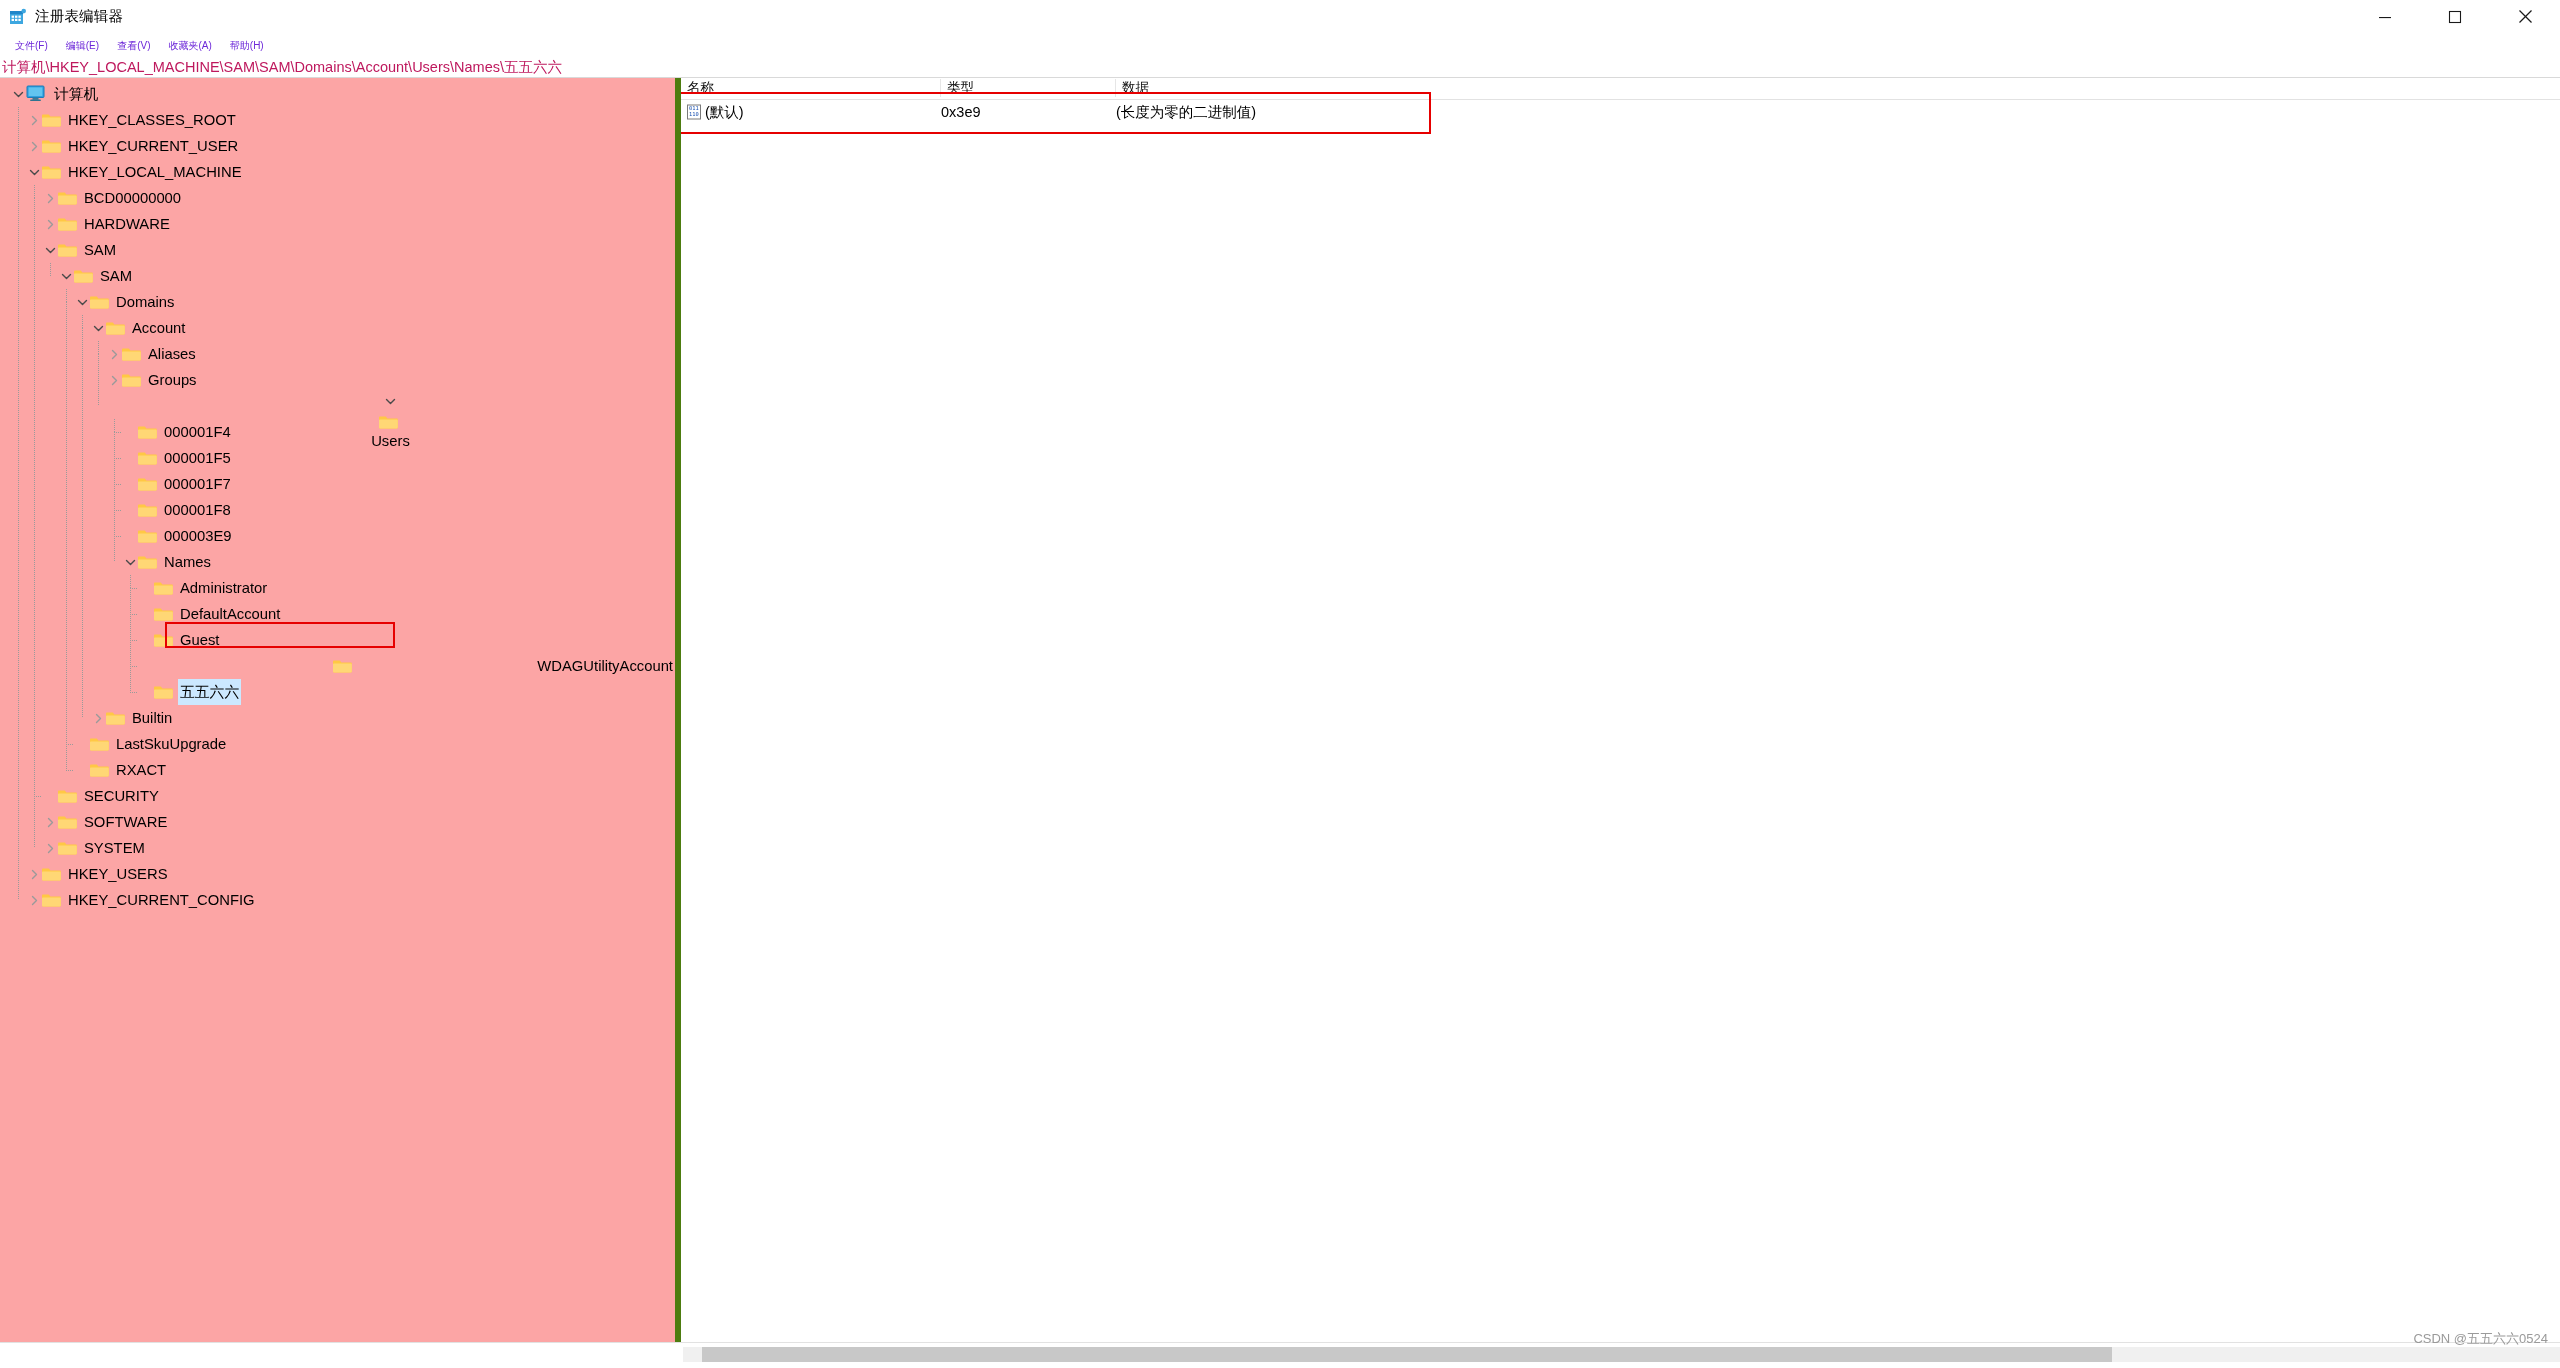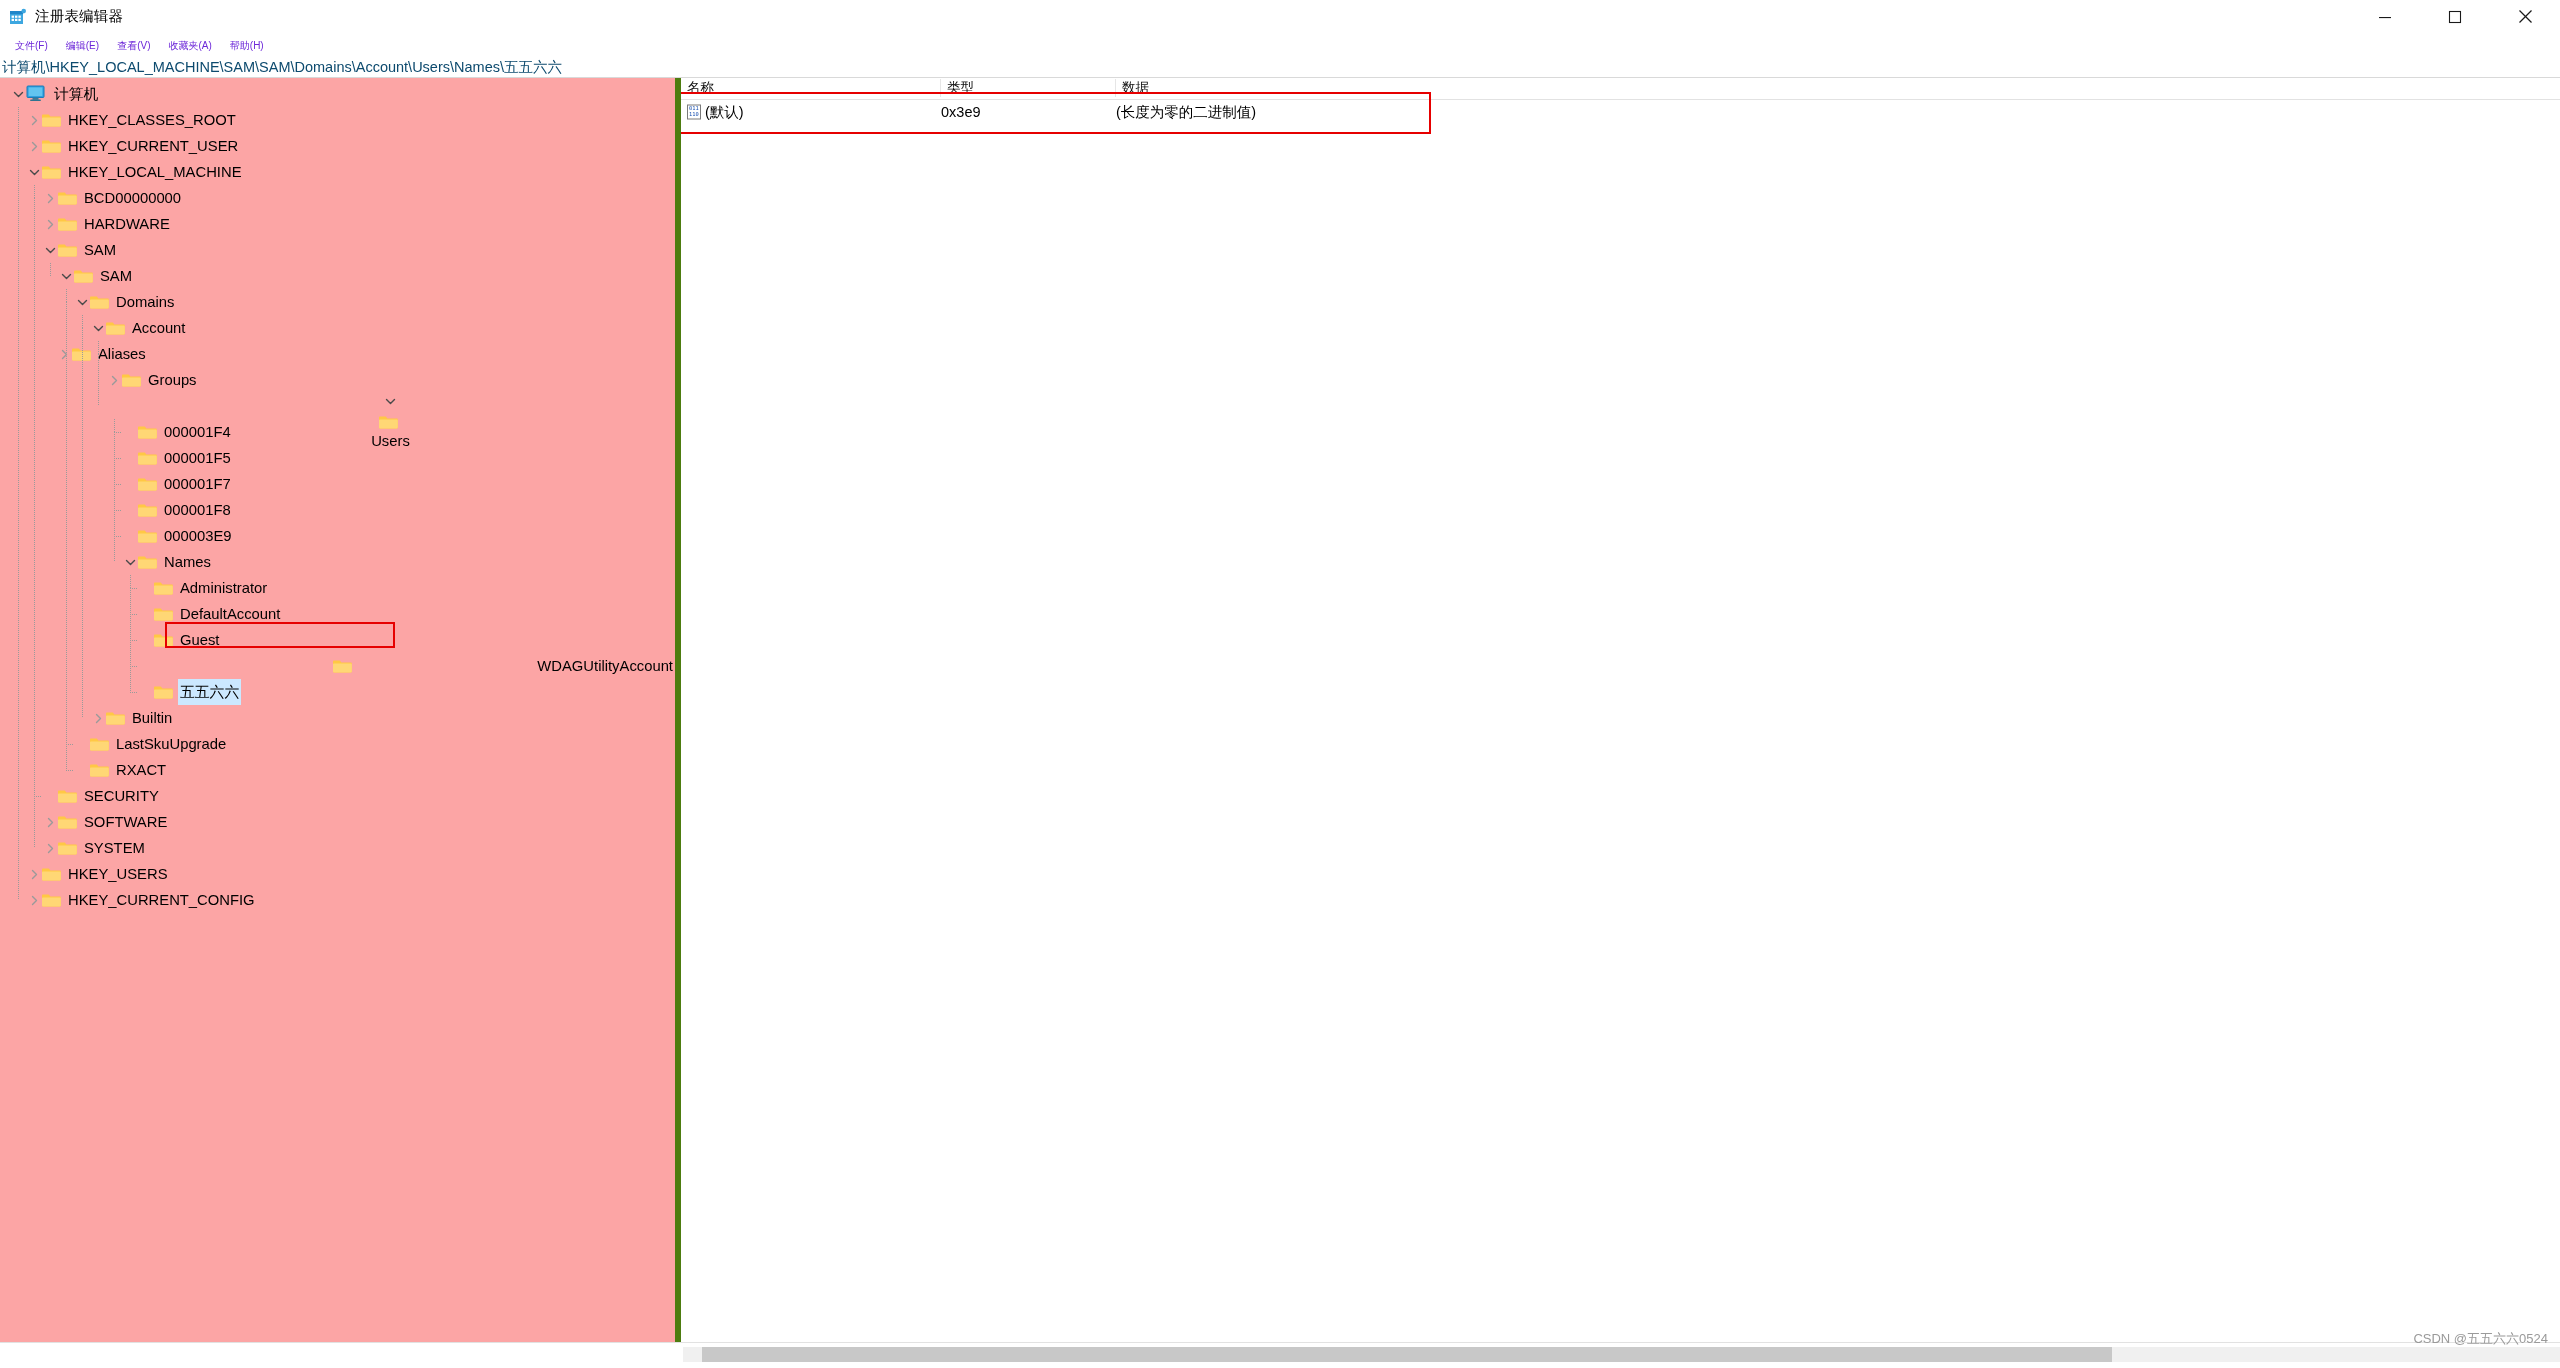--- a/index.html
+++ b/index.html
@@ -34,21 +34,21 @@
   .menu-item {
     font-size: 10px; color: #6d28d9; padding: 1px 9px; white-space: nowrap;
   }
 
   
   .addressbar {
     height: 20px; background: #ffffff; display: flex; align-items: center;
     padding-left: 2px; flex: 0 0 20px;
     border-bottom: 1px solid #d9d9d9;
   }
-  .address-text { font-size: 14.5px; color: #0c4a6e; white-space: nowrap; }
+  .address-text { font-size: 14.5px; color: #be185d; white-space: nowrap; }
 
   
   .body { flex: 1 1 auto; display: flex; min-height: 0; position: relative; }
   .tree-pane {
     width: 681px; flex: 0 0 681px; background: #fca5a5;
     border-right: 6px solid #4d7c0f;
     position: relative; overflow: hidden;
     padding-top: 3px;
   }
   .list-pane { flex: 1 1 auto; background: #ffffff; position: relative; overflow: hidden; }
@@ -317,21 +317,21 @@
               </svg>
             </div>
             <div class="folder">
               <svg width="19" height="16" viewBox="0 0 19 16">
                 <path d="M0.8 2.6 h6.0 l1.6 1.8 h9.6 a0.8 0.8 0 0 1 0.8 0.8 v8.4 a0.8 0.8 0 0 1 -0.8 0.8 H0.8 a0.8 0.8 0 0 1 -0.8 -0.8 V3.4 a0.8 0.8 0 0 1 0.8 -0.8 z" fill="#ffc845"></path>
                 <path d="M1.6 5.6 h16.4 a0.8 0.8 0 0 1 0.8 0.8 v7.2 a0.8 0.8 0 0 1 -0.8 0.8 H0.8 a0.8 0.8 0 0 1 -0.8 -0.8 V6.4 a0.8 0.8 0 0 1 0.8 -0.8 z" fill="#ffd775"></path>
               </svg>
             </div>
             <span class="tree-label">Account</span>
           </div>
-          <div class="tree-row" style="padding-left: 56px; text-align: center;">
+          <div class="tree-row" style="padding-left: 106px; text-align: center;">
             <div class="twisty">
               <svg width="11" height="11" viewBox="0 0 11 11">
                 <polyline points="3.5,1.5 7.5,5.5 3.5,9.5" fill="none" stroke="#9a9a9a" stroke-width="1.4" stroke-linecap="round" stroke-linejoin="round"></polyline>
               </svg>
             </div>
             <div class="folder">
               <svg width="19" height="16" viewBox="0 0 19 16">
                 <path d="M0.8 2.6 h6.0 l1.6 1.8 h9.6 a0.8 0.8 0 0 1 0.8 0.8 v8.4 a0.8 0.8 0 0 1 -0.8 0.8 H0.8 a0.8 0.8 0 0 1 -0.8 -0.8 V3.4 a0.8 0.8 0 0 1 0.8 -0.8 z" fill="#ffc845"></path>
                 <path d="M1.6 5.6 h16.4 a0.8 0.8 0 0 1 0.8 0.8 v7.2 a0.8 0.8 0 0 1 -0.8 0.8 H0.8 a0.8 0.8 0 0 1 -0.8 -0.8 V6.4 a0.8 0.8 0 0 1 0.8 -0.8 z" fill="#ffd775"></path>
               </svg>

